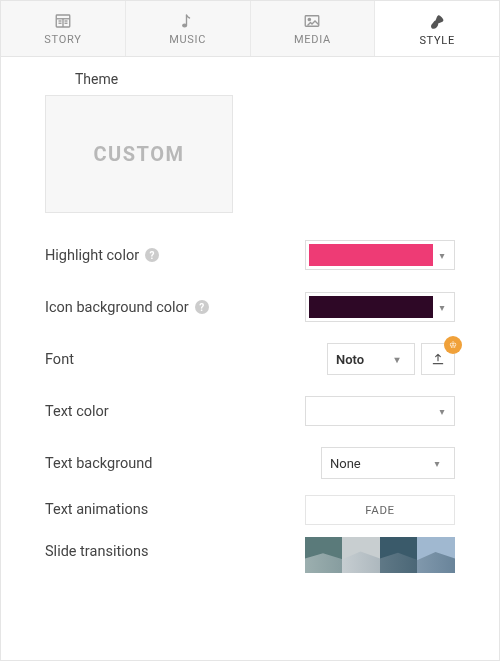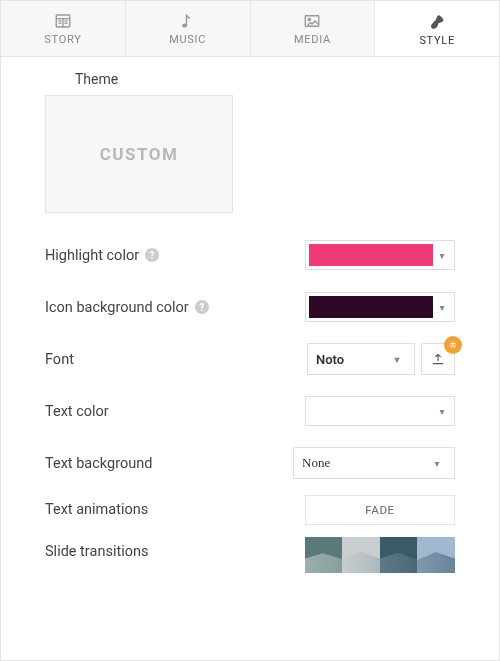--- a/index.html
+++ b/index.html
@@ -54,21 +54,21 @@
     .theme-card {
       width: 188px;
       height: 118px;
       border: 1px solid #e5e5e5;
       background: #f7f7f7;
       display: flex;
       align-items: center;
       justify-content: center;
       color: #b8b8b8;
       font-weight: 700;
-      font-size: 17px;
+      font-size: 20px;
       letter-spacing: 1.5px;
       cursor: pointer;
       margin-bottom: 22px;
     }
 
     .row {
       display: flex;
       align-items: center;
       justify-content: space-between;
       min-height: 40px;
@@ -118,33 +118,33 @@
     .chev {
       width: 18px;
       display: flex;
       align-items: center;
       justify-content: center;
       color: #888;
       font-size: 10px;
     }
 
     .dd-select {
-      width: 108px;
+      width: 88px;
       height: 32px;
       border: 1px solid #ddd;
       display: flex;
       align-items: center;
       padding: 0 8px;
       font-size: 13px;
       font-weight: 600;
       color: #333;
       cursor: pointer;
       background: #fff;
     }
-    .dd-select.wide { width: 162px; font-weight: 400; font-family: Liberation Serif, serif; }
+    .dd-select.wide { width: 134px; font-weight: 400; }
 
     .upload-btn {
       width: 34px;
       height: 32px;
       border: 1px solid #ddd;
       background: #fff;
       display: flex;
       align-items: center;
       justify-content: center;
       cursor: pointer;

